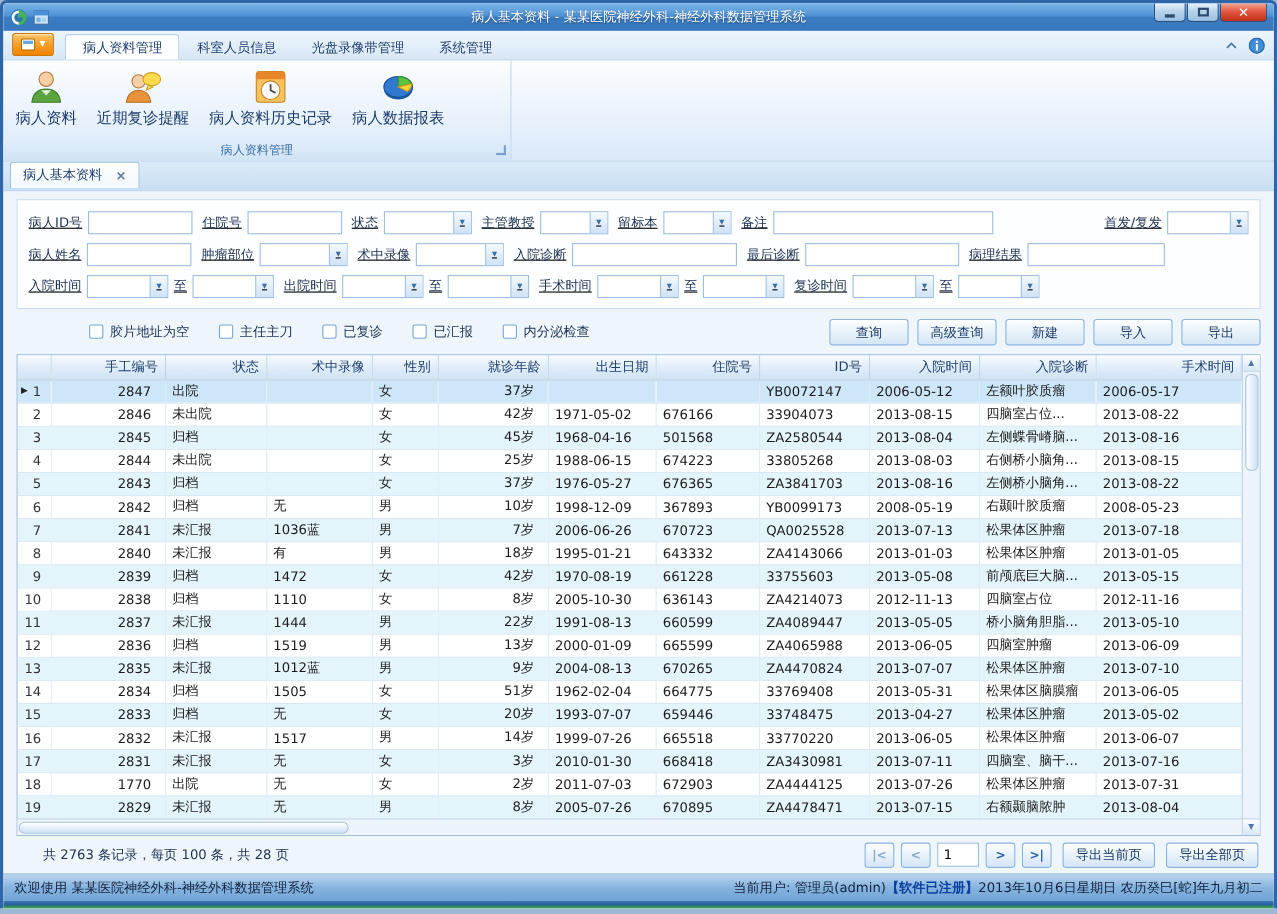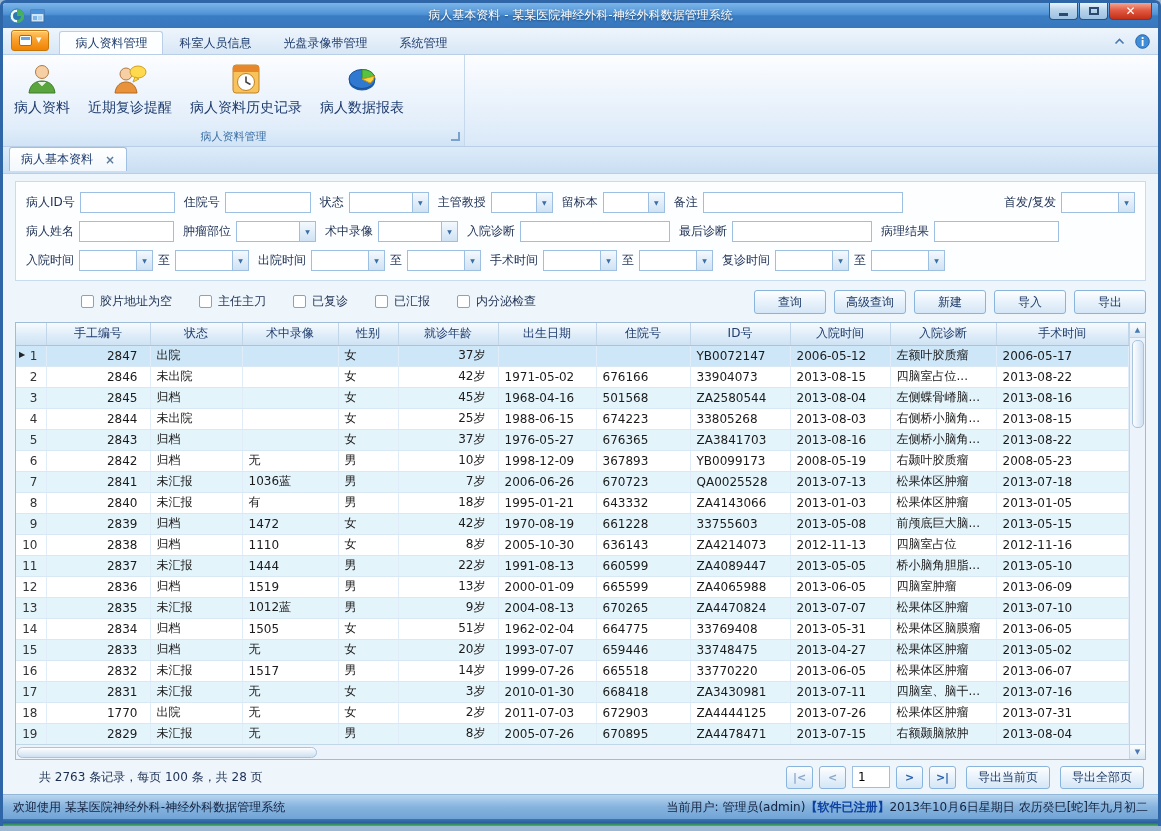--- a/index.html
+++ b/index.html
@@ -63,21 +63,21 @@
   .cbbox{width:13px;height:13px;border:1px solid #7aa6d2;background:#fff;border-radius:2px}
   .cblabel{color:#1c2f52}
   .abtns{margin-left:auto;display:flex;gap:8px}
   .abtn{min-width:72px;height:24px;padding:0 10px;border:1px solid #89b4de;border-radius:3px;background:linear-gradient(#fefeff,#eaf3fb 45%,#d5e6f6);color:#1c3a66;font:inherit;cursor:pointer}
 
   
   .gridwrap{flex:1;min-height:0;display:flex;border:1px solid #9fbcd8;background:#fff}
   .gridmain{flex:1;min-width:0;display:flex;flex-direction:column}
   .gridtablebox{flex:1;overflow:hidden}
   table{border-collapse:collapse;table-layout:fixed;width:100%}
-  th{height:22px;background:linear-gradient(#f7fbfe,#dcebf8 60%,#cfe2f3);border-right:1px solid #c2d6ea;border-bottom:1px solid #a8c4de;color:#1e3c6e;font-weight:normal;text-align:center;padding:0 6px;overflow:hidden;white-space:nowrap;cursor:pointer}
+  th{height:22px;background:linear-gradient(#f7fbfe,#dcebf8 60%,#cfe2f3);border-right:1px solid #c2d6ea;border-bottom:1px solid #a8c4de;color:#1e3c6e;font-weight:normal;text-align:right;padding:0 6px;overflow:hidden;white-space:nowrap;cursor:pointer}
   td{height:21px;border-right:1px solid #e0edf8;border-bottom:1px solid #d8e8f4;padding:0 6px;color:#1b1b1b;overflow:hidden;white-space:nowrap;background:#fff}
   tr.alt td{background:#e4f4fb}
   tr.selected td{background:#cde6f8}
   td.c0{text-align:right;padding-right:8px;position:relative;color:#333}
   td.c1,td.c5{text-align:right;padding-right:12px}
   .rowarrow{position:absolute;left:3px;top:4px;font-size:8px;color:#222}
   .hscroll{height:15px;flex:0 0 15px;border-top:1px solid #c2d6ea;background:#edf3fa;display:flex;align-items:center;padding:1px;cursor:pointer}
   .hthumb{width:300px;height:11px;background:linear-gradient(#fdfeff,#cfe0f1);border:1px solid #a8c4de;border-radius:6px;cursor:pointer}
   .vscroll{width:16px;flex:0 0 16px;border-left:1px solid #c2d6ea;background:#edf3fa;display:flex;flex-direction:column;align-items:center;cursor:pointer}
   .varrow{height:15px;width:100%;display:flex;align-items:center;justify-content:center;color:#4a78b0;font-size:7px;background:linear-gradient(#fdfeff,#d8e7f4);border-bottom:1px solid #c2d6ea;cursor:pointer}
@@ -220,21 +220,21 @@
   <div class="doctabs">
     <div class="doctab">
       <span>病人基本资料</span>
       <span class="tabclose">×</span>
     </div>
   </div>
 
   <div class="content">
 
     <div class="filter-panel">
-      <div style="display: flex; flex-direction: column; gap: 7px;">
+      <div style="display: flex; flex-direction: column; gap: 7px; text-decoration: underline;">
           <div class="filter-row">
             <span class="ffield">
               <span class="flabel">病人ID号</span>
               <input class="finput" style="width: 95px;">
             </span>
             <span class="ffield">
               <span class="flabel">住院号</span>
               <input class="finput" style="width: 86px;">
             </span>
             <span class="ffield">

